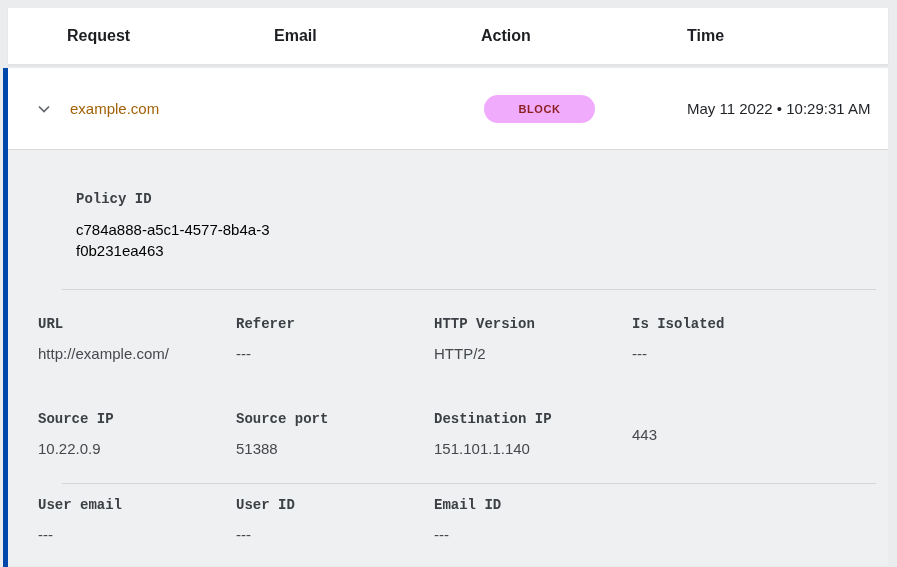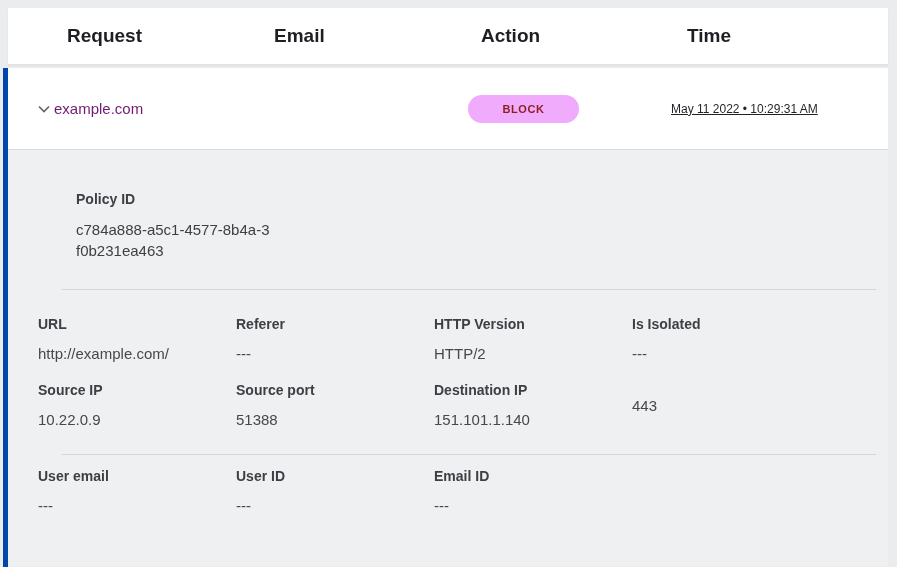--- a/index.html
+++ b/index.html
@@ -17,21 +17,21 @@
     position: absolute; left: 8px; top: 8px; width: 880px; height: 57px;
     background: #ffffff;
     border-bottom: 1px solid #e2e3e4;
     box-shadow: 0 1px 2px rgba(0,0,0,0.05);
     display: grid;
     grid-template-columns: 207px 207px 206px 1fr;
     padding-left: 59px;
     align-items: center;
   }
   .table-header .col {
-    font-size: 19px; font-weight: bold; color: #1d1f23;
+    font-size: 16px; font-weight: bold; color: #1d1f23;
   }
 
   
   .expanded {
     position: absolute; left: 3px; top: 68px; width: 885px; height: 499px;
     border-left: 5px solid #0047ab;
   }
 
   
   .row {
@@ -41,67 +41,67 @@
     align-items: center;
     padding-left: 26px;
     border-bottom: 1px solid #d9dadb;
     cursor: pointer;
   }
   .chevron {
     width: 20px; height: 20px; flex: 0 0 20px;
     display: flex; align-items: center; justify-content: center;
   }
   .request-cell {
-    margin-left: 0;
+    margin-left: 16px;
     width: 414px;
-    font-size: 15px; color: #701a75;
+    font-size: 15px; color: #a16207;
   }
   .action-cell { width: 203px; }
   .badge {
     display: inline-flex; align-items: center; justify-content: center;
     width: 111px; height: 28px;
     background: #f0abfc; color: #8b1e1e;
     border-radius: 14px;
     font-size: 11px; font-weight: bold; letter-spacing: 0.6px;
   }
   .time-cell {
     width: 190px; max-width: 185px;
-    font-size: 12px; line-height: 24px; color: #1f2226; text-decoration: underline;
+    font-size: 15px; line-height: 24px; color: #1f2226;
   }
 
   
   .panel {
     background: #eff0f1;
     height: 416px;
     overflow: hidden;
   }
   .policy-section { padding: 42px 0 28px 68px; }
   .field-label {
-    font-size: 14px; font-weight: bold; color: #3c4045; line-height: 14px;
+    font-size: 14px; font-weight: bold; color: #3c4045; line-height: 14px; font-family: Liberation Mono, monospace;
   }
   .policy-link {
     display: block;
     margin-top: 13px;
     max-width: 196px;
     font-size: 15px; line-height: 21px;
-    color: #404040;
+    color: #000000;
     text-decoration: none;
     word-break: break-all;
   }
   .divider {
     border: 0; margin: 0 12px 0 54px;
     border-top: 1px solid #d5d6d7;
   }
   .field-grid {
     display: grid;
     grid-template-columns: 198px 198px 198px 198px;
     padding-left: 30px;
   }
   .field-grid.first { margin-top: 27px; }
-  .field-grid.second { margin-top: 22px; padding-bottom: 27px; }
+  .field-grid.second { margin-top: 51px; padding-bottom: 27px; }
   .field-grid.third { margin-top: 14px; }
   .field .field-value {
     margin-top: 15px;
     font-size: 15px; color: #45484c; line-height: 15px;
   }
 </style>
 </head>
 <body>
 
 <div class="stage">

